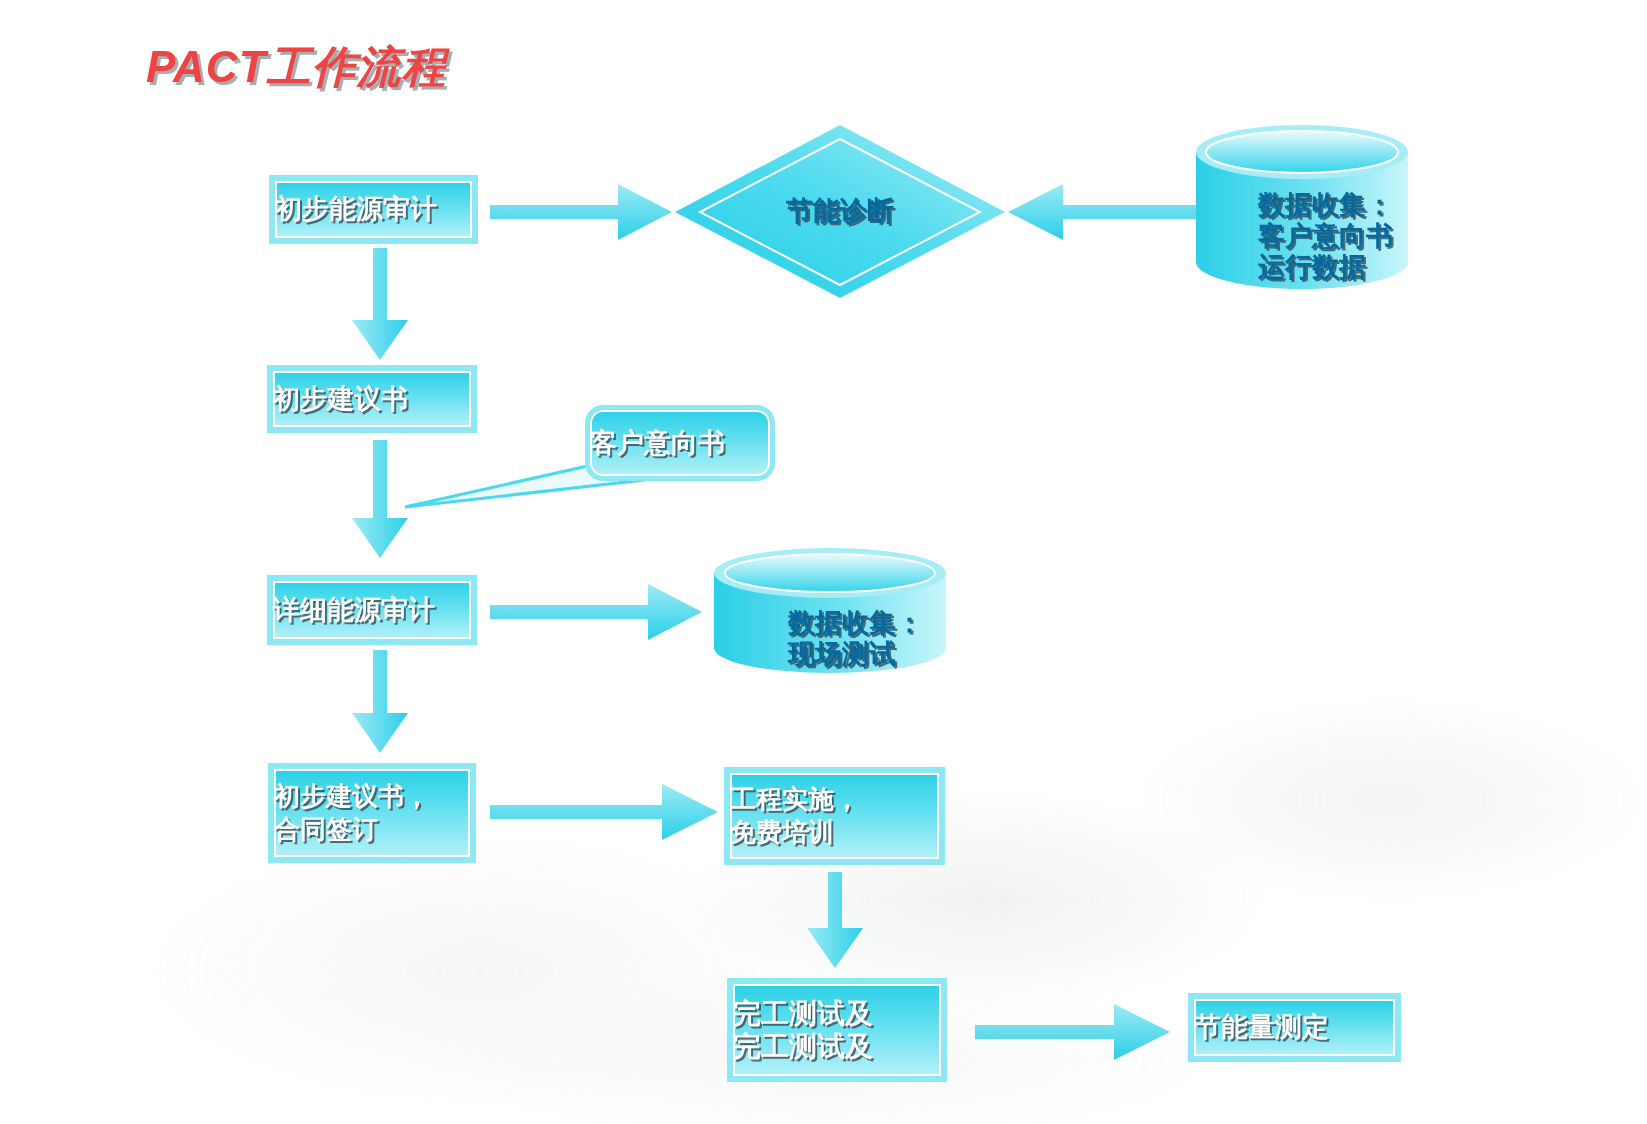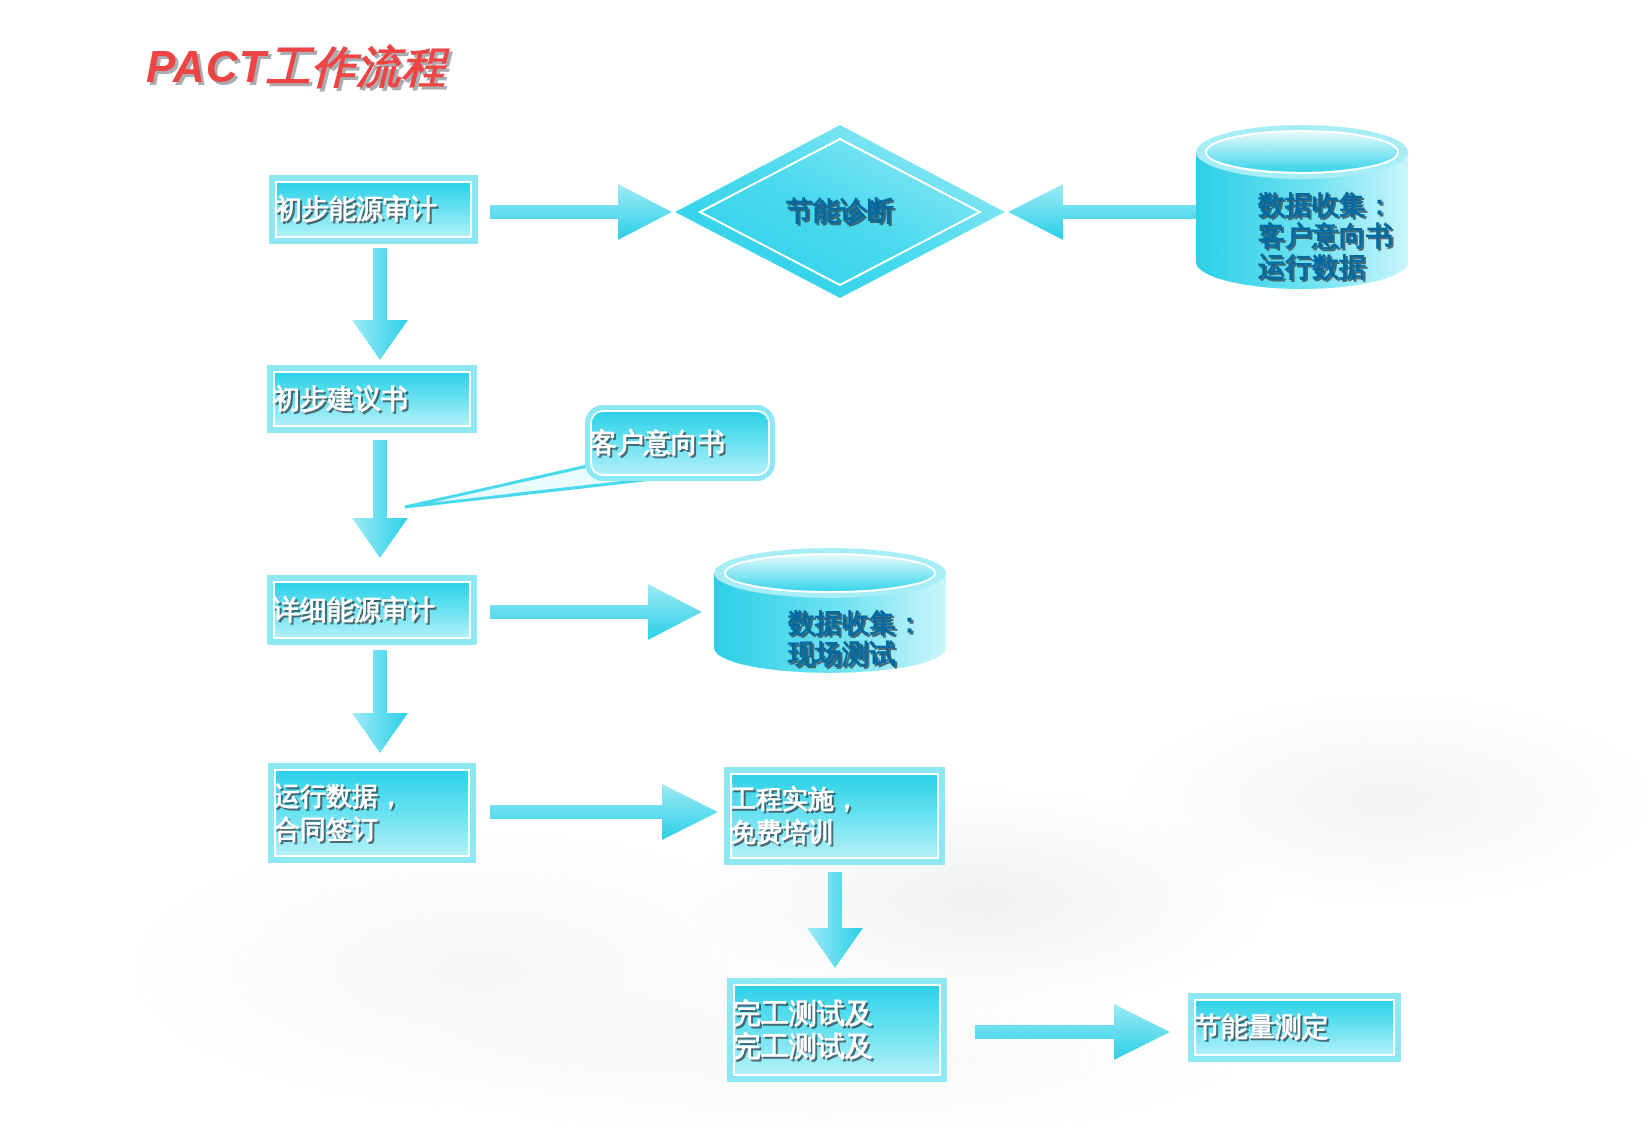--- a/index.html
+++ b/index.html
@@ -100,21 +100,21 @@
   <div class="node" style="left:267px;top:365px;width:210px;height:68px;">
     <span>初步建议书</span>
   </div>
 
   <div class="node" style="left:267px;top:575px;width:210px;height:70px;">
     <span>详细能源审计</span>
   </div>
 
   <div class="node" style="left:268px;top:763px;width:208px;height:100px;font-size:26px;">
     <div class="ml">
-      <div>运行数据，</div>
+      <div>初步建议书，</div>
       <div>合同签订</div>
     </div>
   </div>
 
   <div class="node" style="left:724px;top:767px;width:221px;height:98px;font-size:26px;">
     <div class="ml">
       <div>工程实施，</div>
       <div>免费培训</div>
     </div>
   </div>

